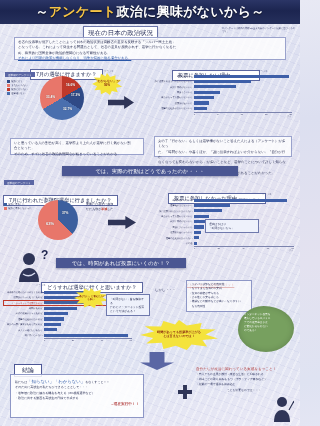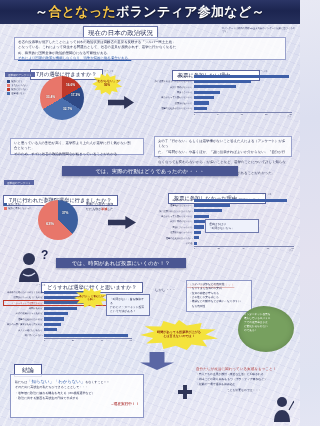--- a/index.html
+++ b/index.html
@@ -118,21 +118,21 @@
   .concl-box .end { color:#b03a3a; font-weight:bold; font-size:3.6px; }
   .right-concl { position:absolute; font-size:2.8px; color:#1d2450; line-height:1.7; }
   .right-concl .hd { color:#b03a3a; font-size:3.6px; }
 </style>
 </head>
 <body>
 
 <div class="texture"></div>
 
 <div class="title-bar">
-  <div class="t"><span>～</span><span class="hl">合となった</span><span>ボランティア参加など～</span></div>
+  <div class="t"><span>～</span><span class="hl">アンケート</span><span>政治に興味がないから～</span></div>
 </div>
 
 <div style="position:absolute;left:83px;top:26px;">
   <div class="sec-label">現在の日本の政治状況</div>
 </div>
 <div class="survey-note" style="left:222px;top:27px;width:74px;">※アンケートは校内の高校1年生を対象のアンケート結果に基づくものです。</div>
 
 <div class="para-box" style="position:absolute;left:14px;top:37px;width:272px;height:23px;">
   <div><span>若者の投票率が低下したことによって日本の政治状況は高齢者の意見を反映する「シルバー民主主義」</span></div>
   <div>となっている。これによって発生する問題点として、若者の意見が反映されず、選挙に行かなくなるた</div>

